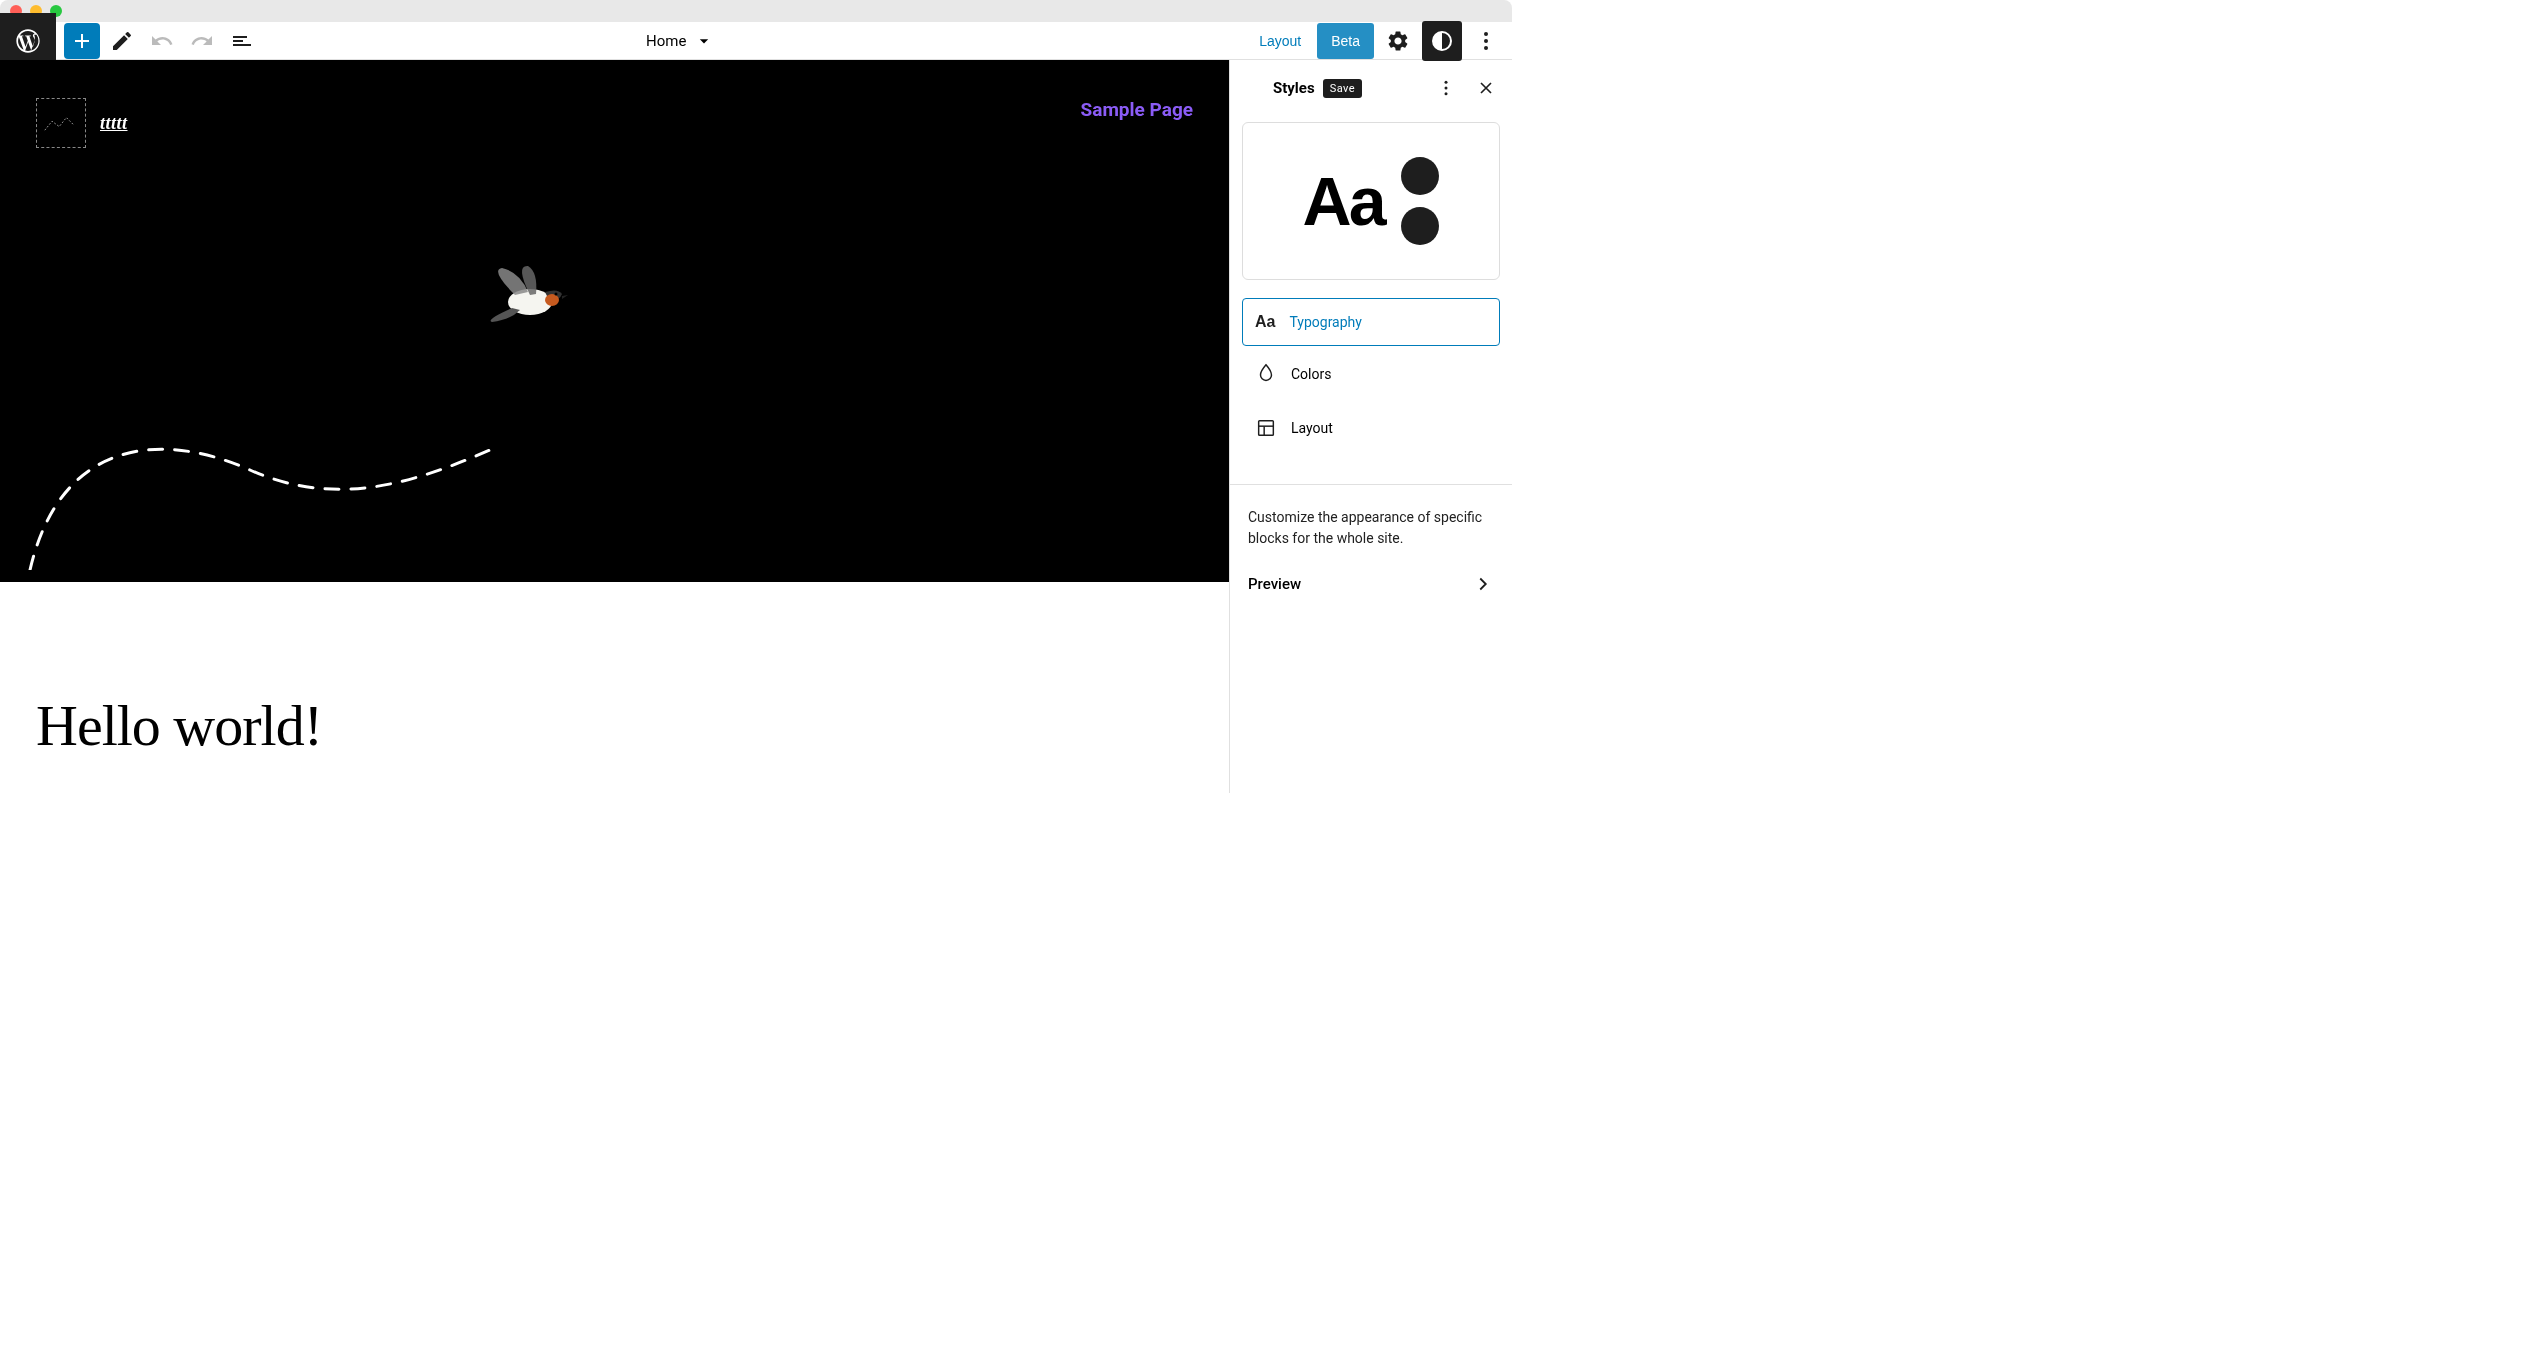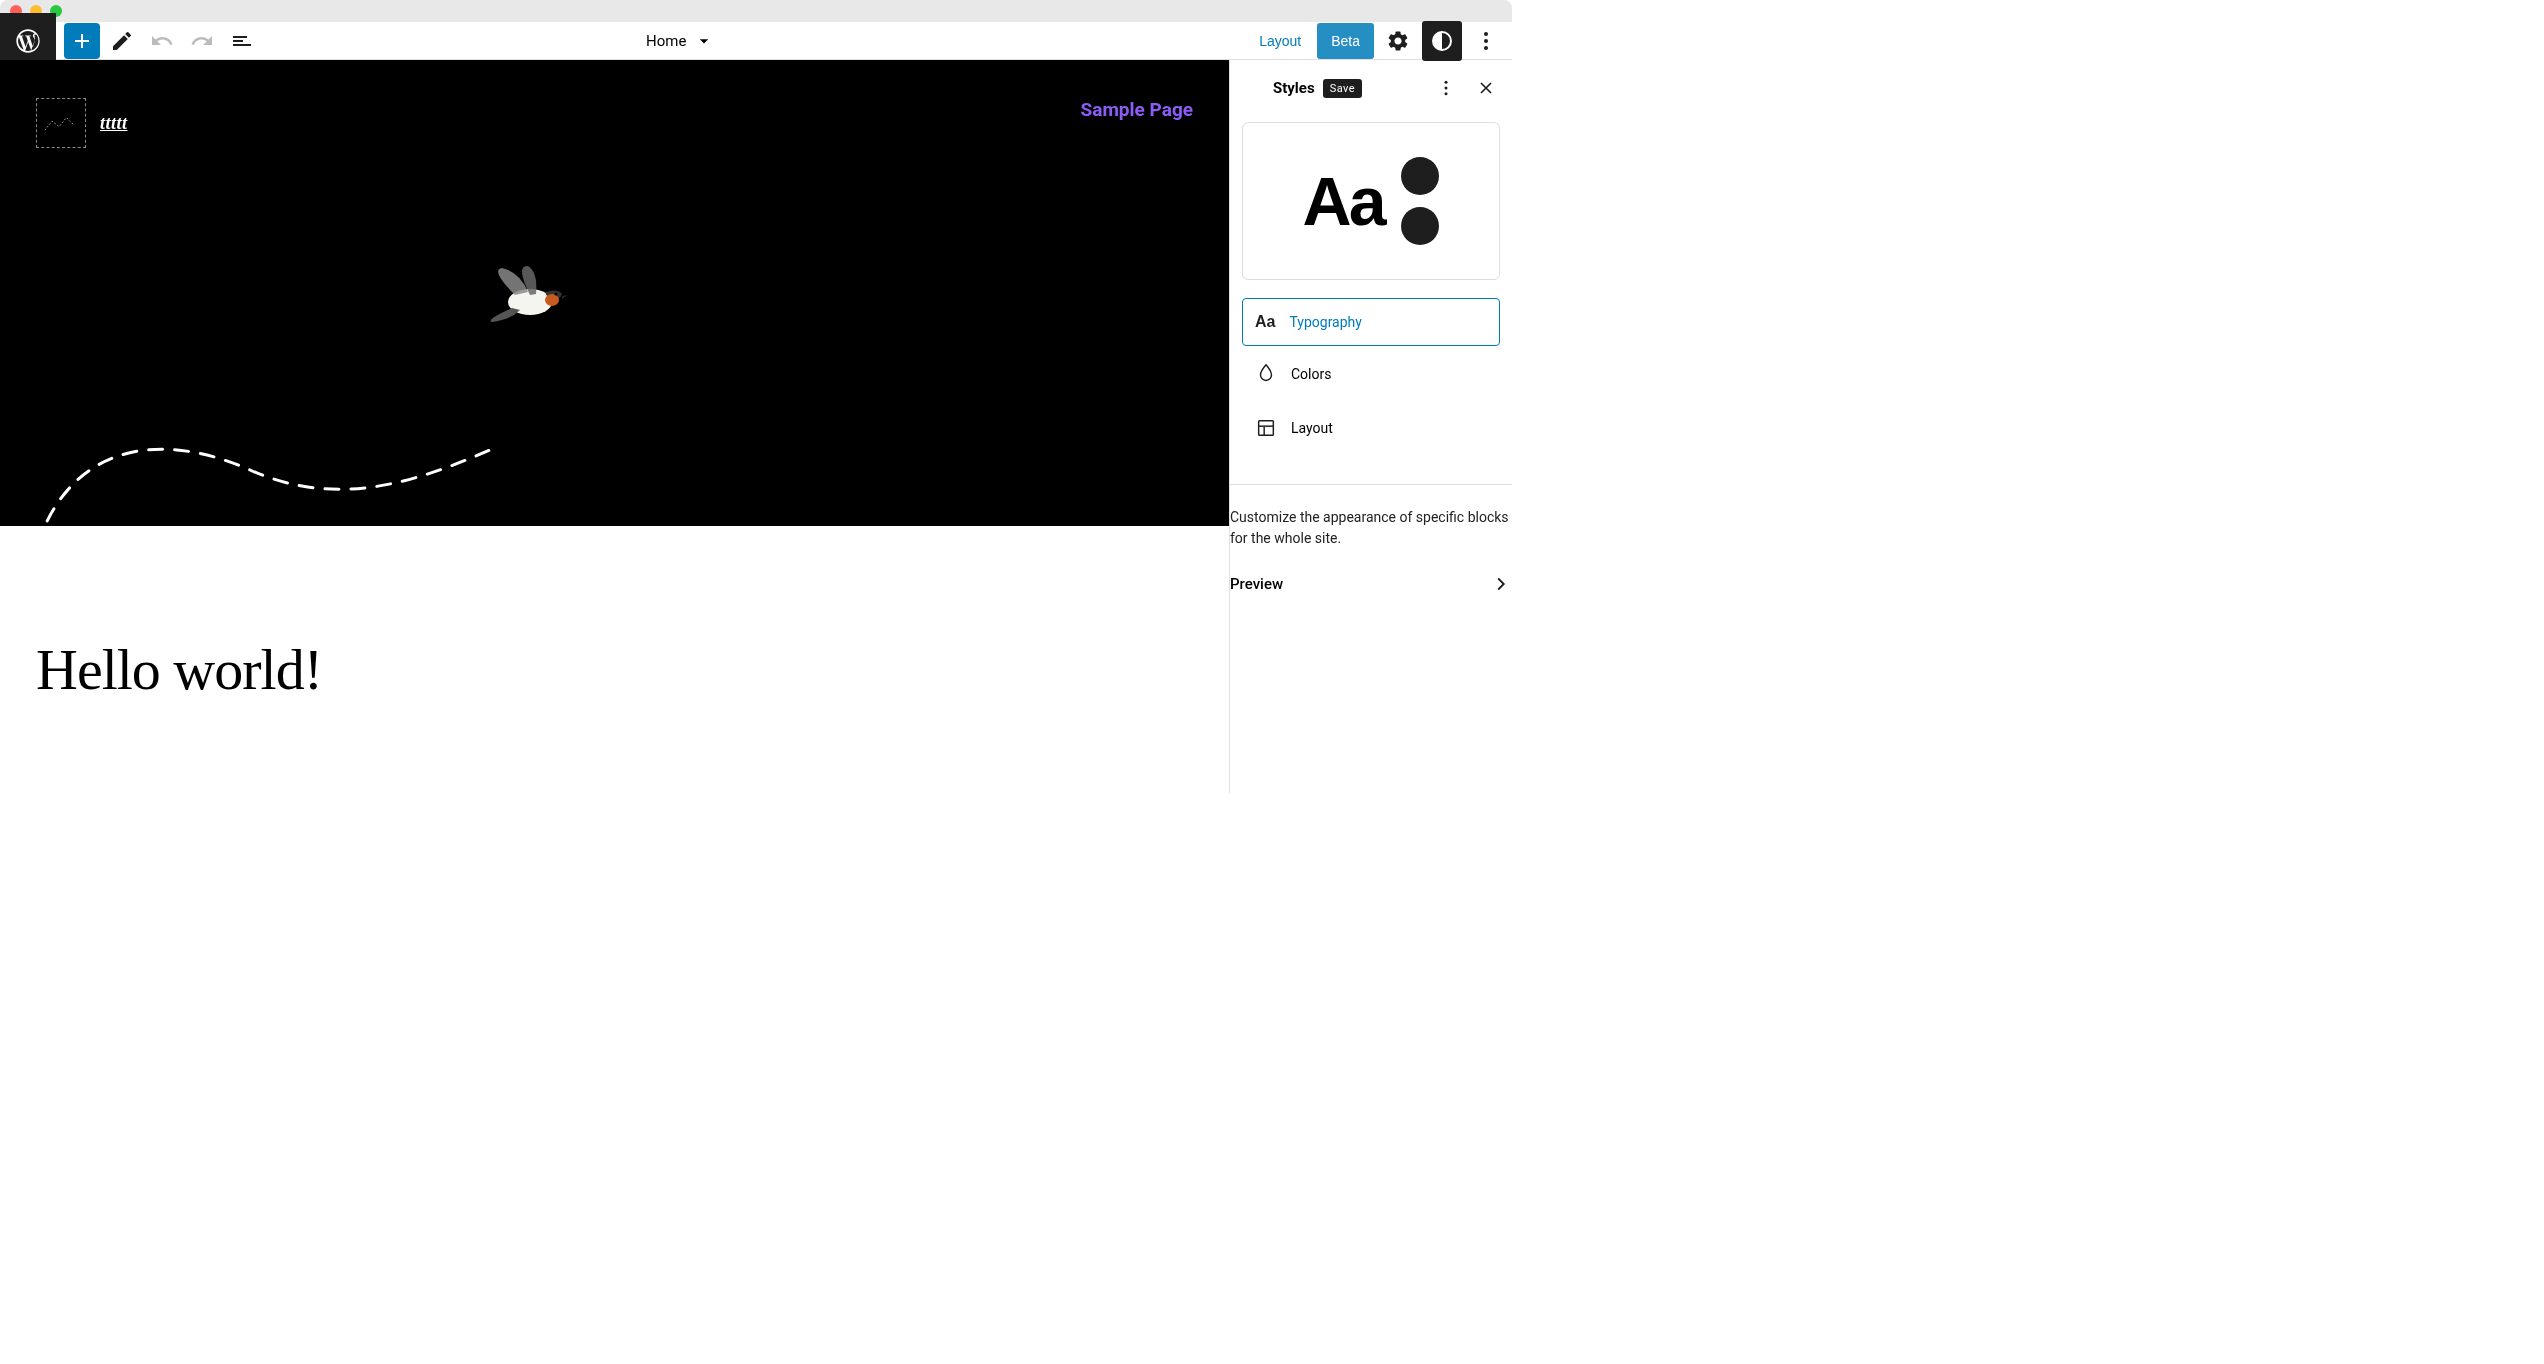--- a/index.html
+++ b/index.html
@@ -28,21 +28,21 @@
   .toolbar-right { margin-left: auto; display: flex; align-items: center; gap: 4px; padding-right: 6px; }
   .preview-btn { color: #007cba; background: none; border: none; font-size: 14px; padding: 8px 12px; cursor: pointer; }
   .save-btn { background: #007cba; color: #fff; border: none; font-size: 14px; padding: 10px 14px; border-radius: 3px; cursor: pointer; opacity:0.85;}
   .icon-btn { width: 40px; height: 40px; display: flex; align-items: center; justify-content: center; background: none; border: none; cursor: pointer; border-radius: 3px;}
   .icon-btn svg { width: 24px; height: 24px; fill: #1e1e1e; }
   .icon-btn.active { background: #1e1e1e; }
   .icon-btn.active svg { fill: #fff; }
 
   .workspace { display: flex; height: calc(100% - 78px); }
   .canvas { flex: 1; position: relative; overflow: hidden; }
-  .hero { height: 466px; background: #000; position: relative; overflow:hidden;}
+  .hero { height: 522px; background: #000; position: relative; overflow:hidden;}
   .hero-top { display: flex; justify-content: space-between; padding: 38px 36px 0 36px; color: #fff; align-items:flex-start;}
   .logo-box { width: 50px; height: 50px; border: 1px dashed #888; position: relative; margin-right:14px;}
   .logo-box svg { position:absolute; inset:6px; }
   .site-title { font-style: italic; font-family: Georgia, serif; text-decoration: underline; font-size: 18px; font-weight: 700; letter-spacing:0.5px;}
   .hero-left { display:flex; align-items:center; }
   .nav-link { color: #8b5cf6; font-size: 19px; font-weight: bold; }
   .bird { position:absolute; left:480px; top:200px; width:100px; height:70px; }
   .trail { position:absolute; left:0; top:250px; width:500px; height:260px; }
   
   .post-area { padding: 110px 36px 0 36px; }
@@ -62,21 +62,21 @@
   .dots .dot { width: 38px; height: 38px; border-radius: 50%; background: #1e1e1e; }
 
   .style-items { padding: 0 12px; }
   .style-item { display: flex; align-items: center; gap: 14px; padding: 14px 12px; border-radius: 4px; border: 1px solid transparent; font-size: 14px; cursor: pointer; margin-bottom:2px;}
   .style-item.active { border: 1.5px solid #007cba; color: #007cba; }
   .style-item svg { width: 22px; height: 22px; fill: #1e1e1e; }
   .style-item.active .label { color:#007cba; }
   .style-item .icon-aa { font-weight:700; font-size:16px; color:#1e1e1e; font-family: -apple-system,sans-serif;}
 
   .divider { height: 1px; background: #e0e0e0; margin: 28px 0 0 0; }
-  .blocks-section { padding: 22px 0; }
+  .blocks-section { padding: 22px 18px; }
   .blocks-desc { font-size: 14px; color: #222; line-height: 1.5; margin-bottom: 24px; }
   .blocks-row { display: flex; justify-content: space-between; align-items: center; font-size: 15px; font-weight: 500; cursor:pointer;}
   .blocks-row svg { width: 22px; height: 22px; fill: #1e1e1e; }
 </style>
 </head>
 <body>
 
 <div class="mac-titlebar">
   <div class="traffic red"></div>
   <div class="traffic yellow"></div>

